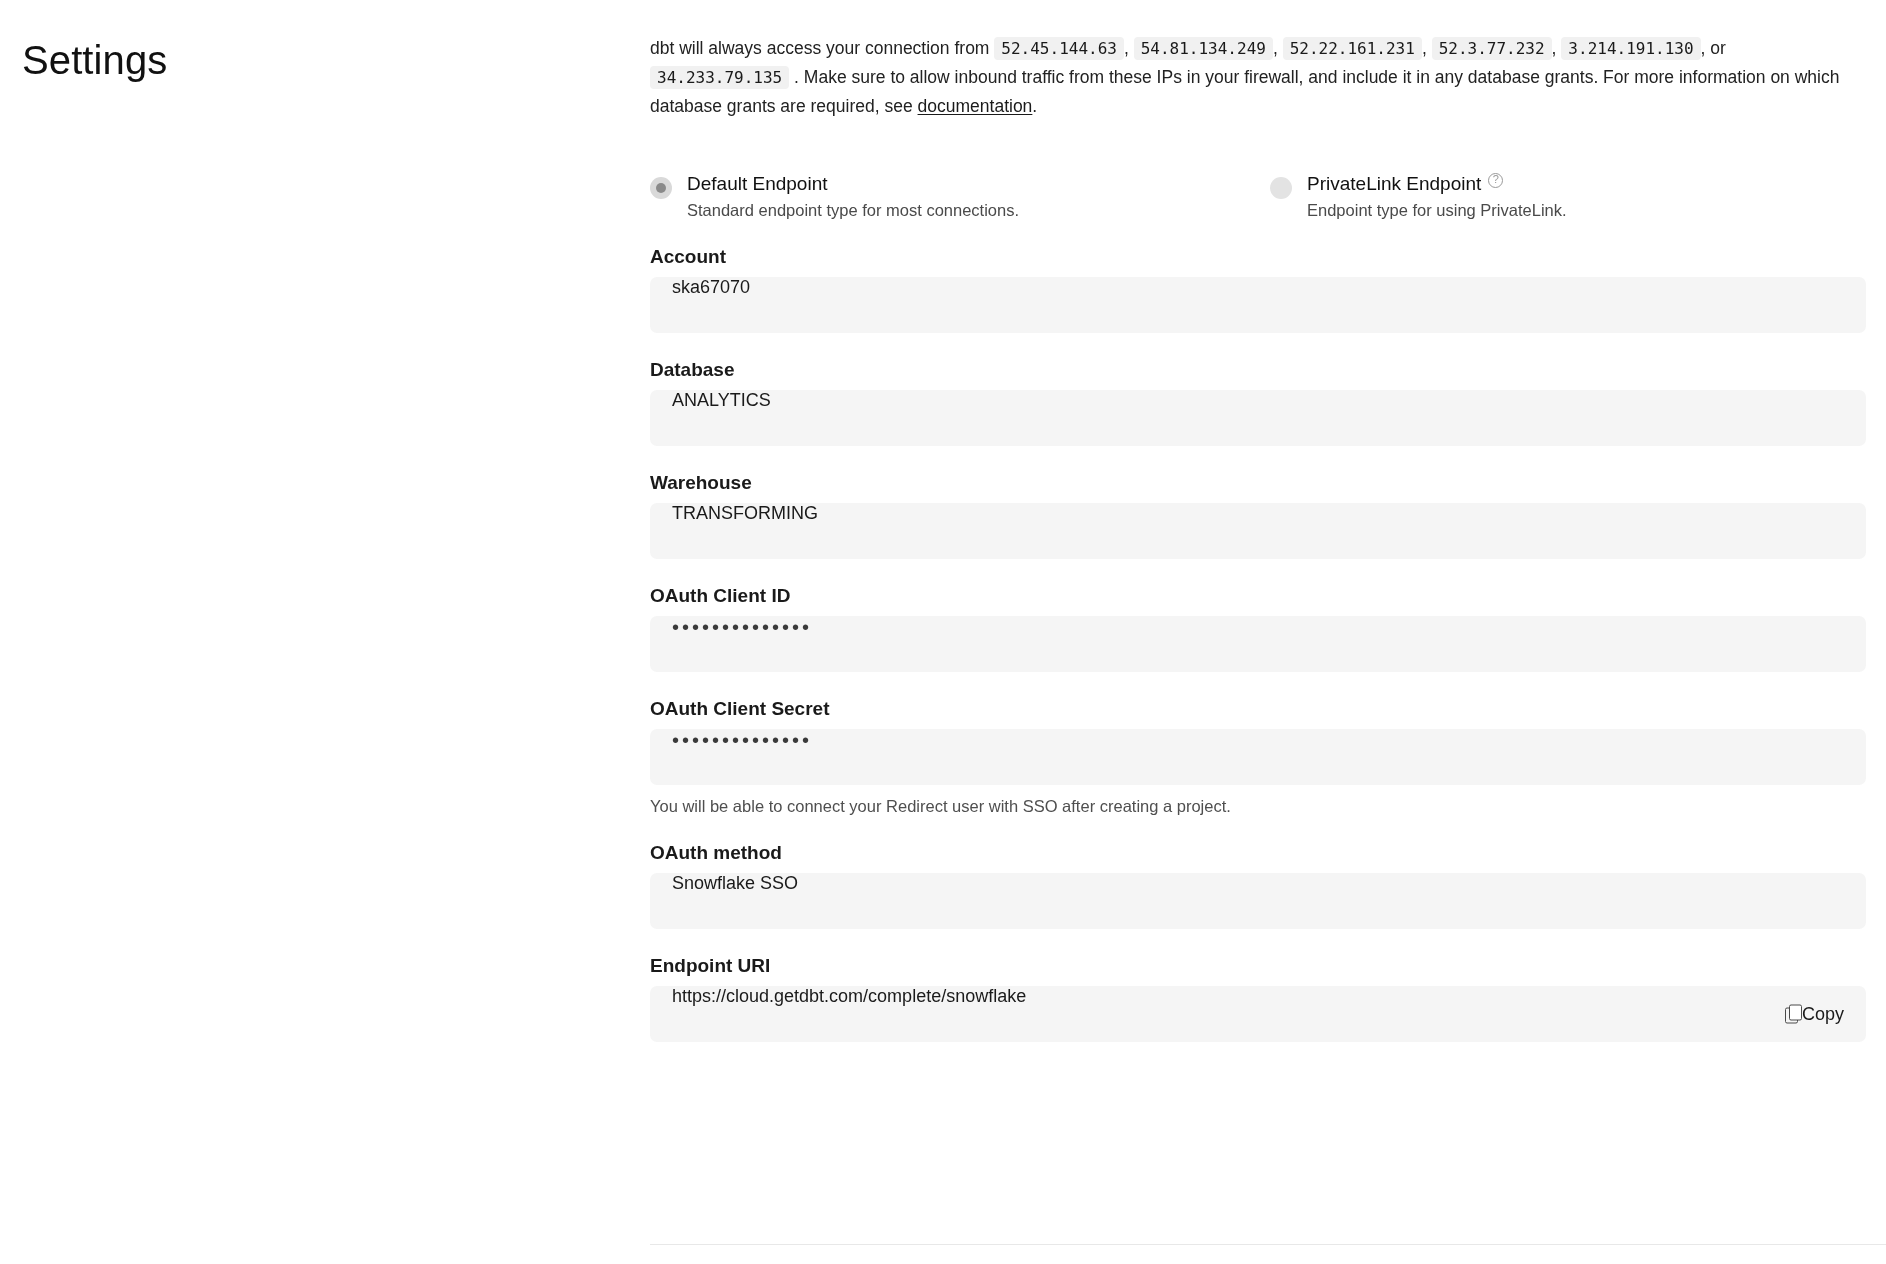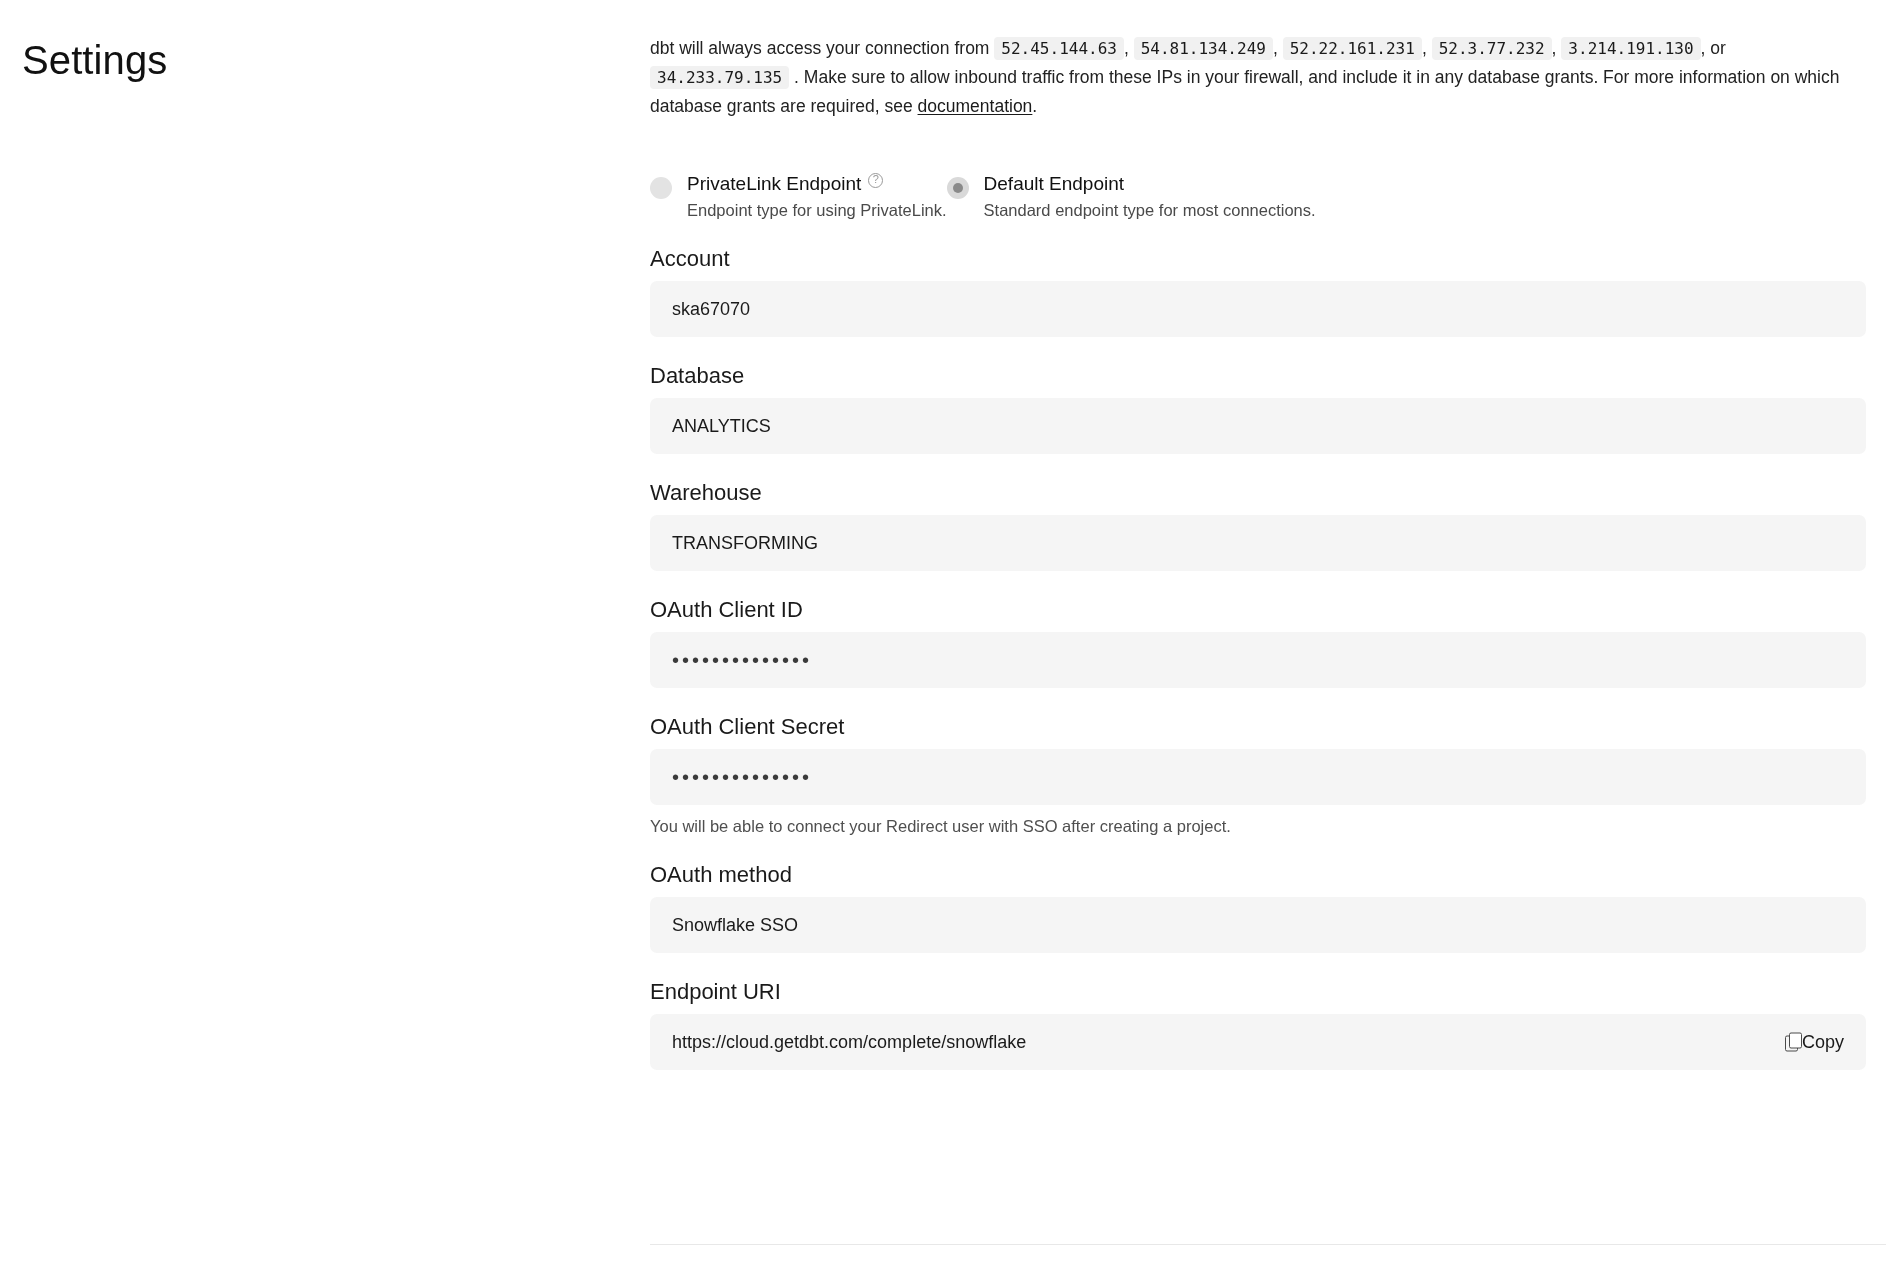--- a/index.html
+++ b/index.html
@@ -113,34 +113,34 @@
     font-size: 11px;
     color: #9a9a9a;
     line-height: 17px;
   }
   .radio-sub {
     font-size: 16.5px;
     color: #4a4a4a;
     margin-top: 6px;
   }
   .field-label {
-    font-size: 22px;
-    font-weight: 400;
+    font-size: 19px;
+    font-weight: 700;
     color: #1a1a1a;
     margin-top: 26px;
     margin-bottom: 9px;
   }
   .input {
     height: 56px;
     background: #f5f5f5;
     border: none;
     border-radius: 7px;
     width: 100%;
     display: flex;
-    align-items: center;
+    align-items: flex-start;
     padding: 0 22px;
     font-size: 18px;
     color: #1a1a1a;
     position: relative;
   }
   .input .dots {
     letter-spacing: 3px;
     font-size: 20px;
     color: #3a3a3a;
   }
@@ -207,34 +207,34 @@
       <span class="ipchip">54.81.134.249</span><span>,</span>
       <span class="ipchip">52.22.161.231</span><span>,</span>
       <span class="ipchip">52.3.77.232</span><span>,</span>
       <span class="ipchip">3.214.191.130</span><span>, or</span>
       <span class="ipchip">34.233.79.135</span>
       <span>. Make sure to allow inbound traffic from these IPs in your firewall, and include it in any database grants. For more information on which database grants are required, see</span>
       <a href="#">documentation</a><span>.</span>
     </div>
 
     <div class="radio-row">
+      <div class="radio-opt">
+        <span class="radio-dot checked"></span>
+        <span class="radio-texts">
+          <span class="radio-label">Default Endpoint</span>
+          <div class="radio-sub">Standard endpoint type for most connections.</div>
+        </span>
+      </div>
       <div class="radio-opt second">
         <span class="radio-dot"></span>
         <span class="radio-texts">
           <span class="radio-label">PrivateLink Endpoint</span><span class="help-icon"></span>
           <div class="radio-sub">Endpoint type for using PrivateLink.</div>
         </span>
       </div>
-      <div class="radio-opt">
-        <span class="radio-dot checked"></span>
-        <span class="radio-texts">
-          <span class="radio-label">Default Endpoint</span>
-          <div class="radio-sub">Standard endpoint type for most connections.</div>
-        </span>
-      </div>
     </div>
 
     <div class="field-label">Account</div>
     <div class="input">
       <span>ska67070</span>
     </div>
 
     <div class="field-label">Database</div>
     <div class="input">
       <span>ANALYTICS</span>

